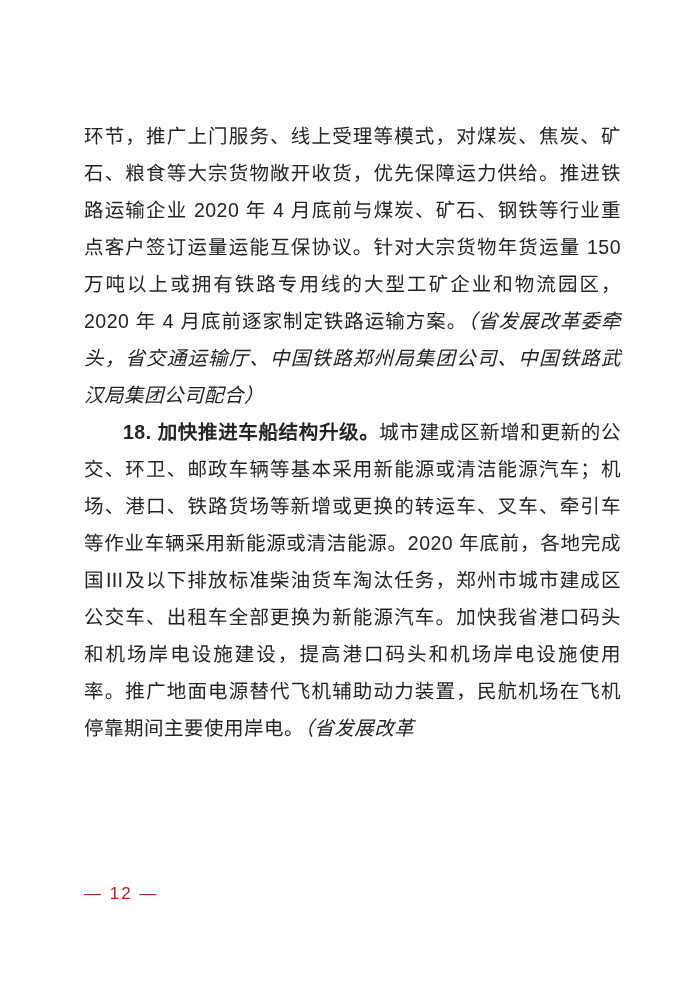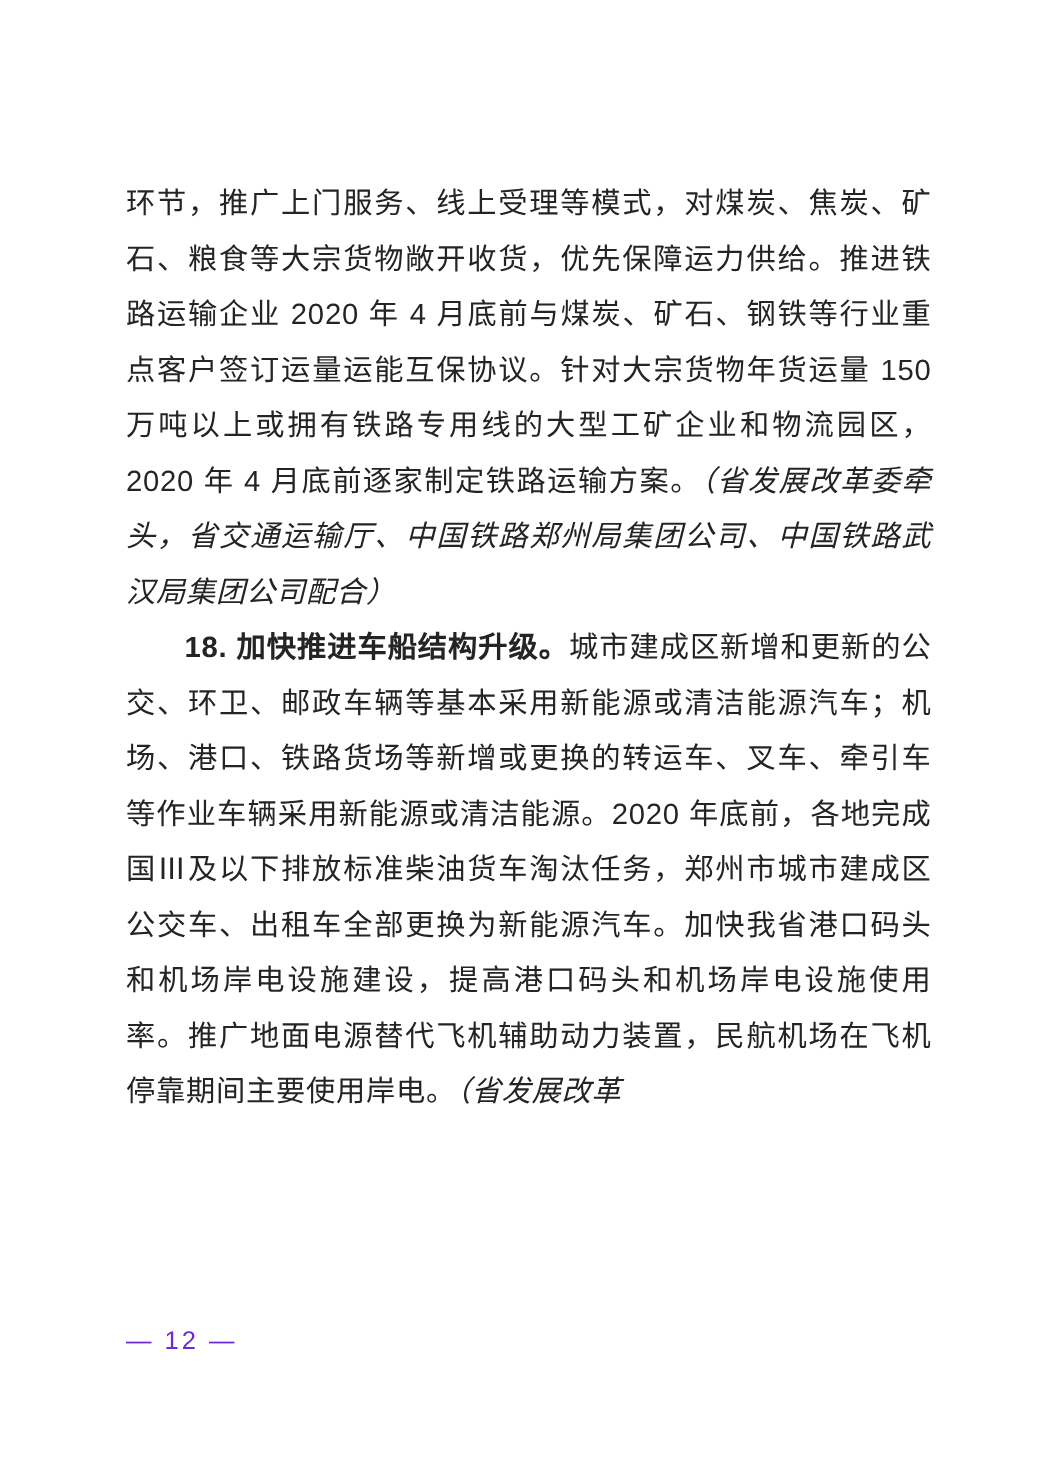--- a/index.html
+++ b/index.html
@@ -38,21 +38,21 @@
   }
   .seg.kai {
     font-style: italic; 
   }
   .footer {
     position: absolute;
     left: 84px;
     top: 884px;
     font-size: 17px;
     letter-spacing: 2px;
-    color: #6d28d9;
+    color: #b91c1c;
   }
 </style>
 </head>
 <body>
 
 <div class="page">
   <div class="content">
 
     <p class="para"><span class="seg normal">环节，推广上门服务、线上受理等模式，对煤炭、焦炭、矿石、粮食等大宗货物敞开收货，优先保障运力供给。推进铁路运输企业 2020 年 4 月底前与煤炭、矿石、钢铁等行业重点客户签订运量运能互保协议。针对大宗货物年货运量 150 万吨以上或拥有铁路专用线的大型工矿企业和物流园区，2020 年 4 月底前逐家制定铁路运输方案。</span><span class="seg kai">（省发展改革委牵头，省交通运输厅、中国铁路郑州局集团公司、中国铁路武汉局集团公司配合）</span></p>
 

